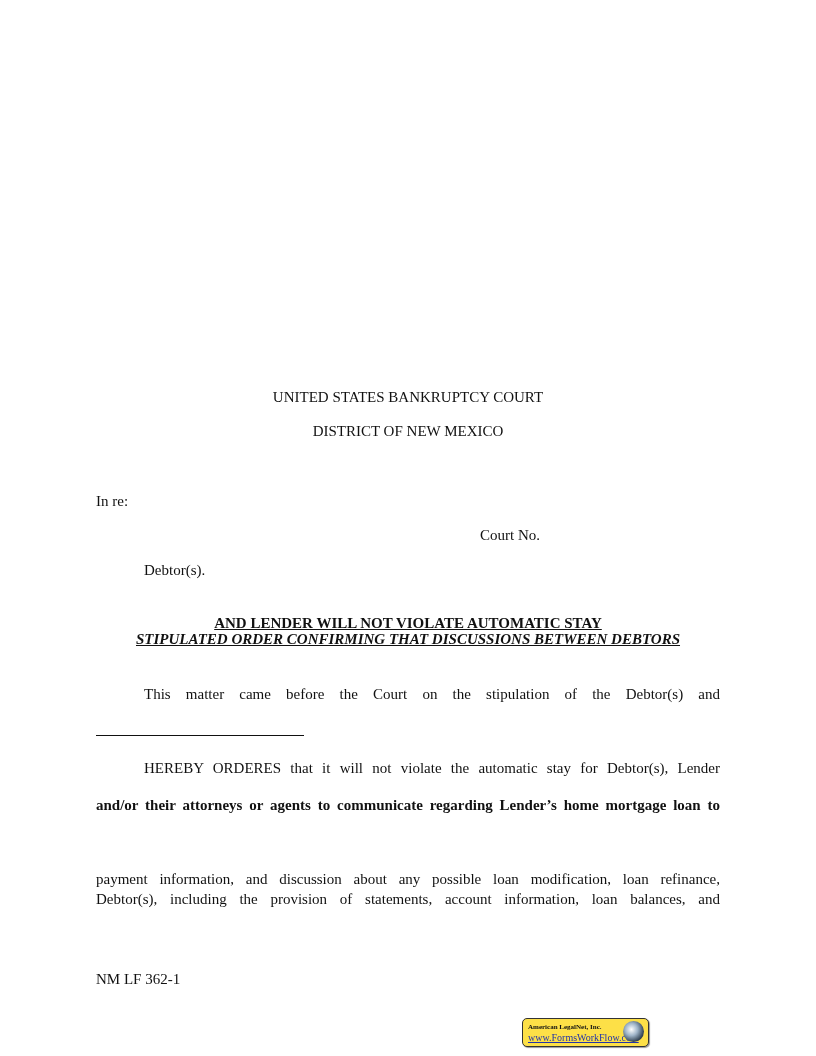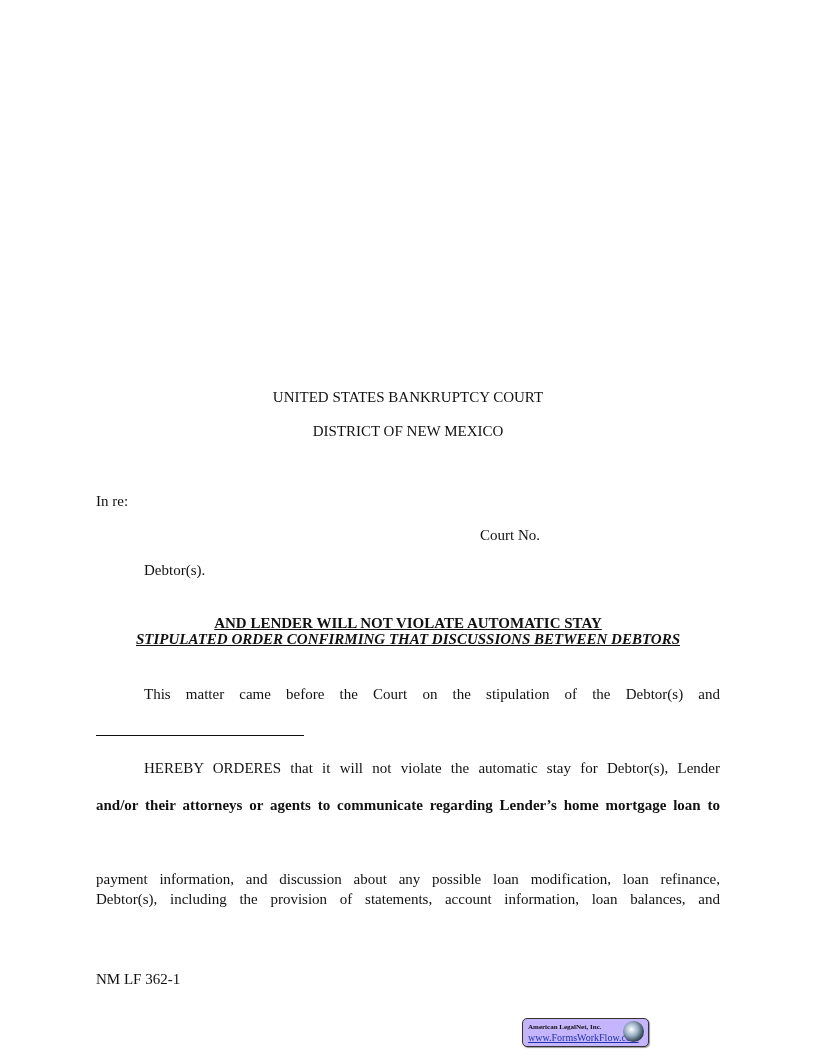--- a/index.html
+++ b/index.html
@@ -18,21 +18,21 @@
       position: absolute; left: 96px; width: 624px;
       text-align: justify; text-align-last: justify; white-space: normal;
       line-height: 20px;
     }
     .blank {
       display: inline-block; width: 208px; border-bottom: 1px solid #111;
       height: 14px; vertical-align: baseline;
     }
     .logo {
       position: absolute; left: 522px; top: 1018px; width: 125px; height: 27px;
-      border: 1px solid #333; border-radius: 5px; background: #c4b5fd;
+      border: 1px solid #333; border-radius: 5px; background: #fde047;
       box-shadow: 1px 1px 1px #999;
     }
     .logo .l1 { position: absolute; left: 5px; top: 4px; font-size: 7px; font-weight: bold; color: #111; }
     .logo .l2 { position: absolute; left: 5px; top: 13px; font-size: 10px; color: #2233aa; text-decoration: underline; }
     .logo .globe {
       position: absolute; right: 4px; top: 2px; width: 21px; height: 21px; border-radius: 50%;
       background: radial-gradient(circle at 40% 40%, #ffffff 0%, #9fb4c8 35%, #334455 70%, #111 100%);
     }
   </style>
 </head>

